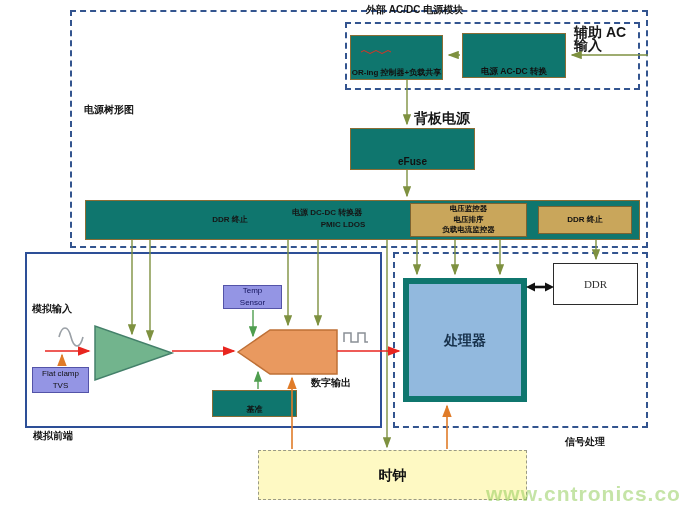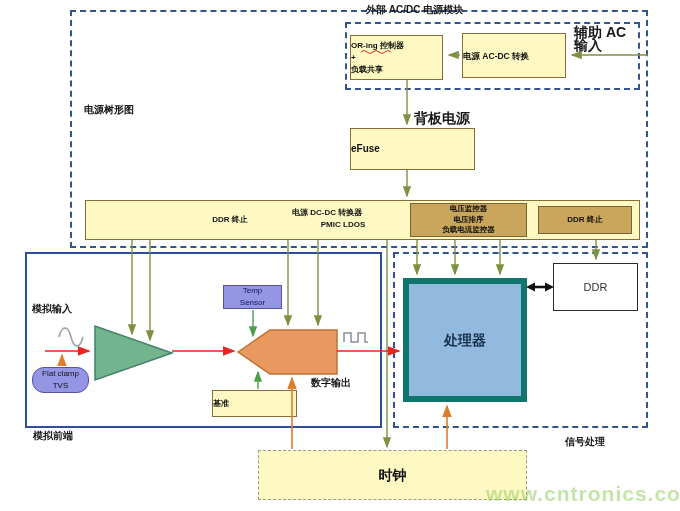--- a/index.html
+++ b/index.html
@@ -4,21 +4,21 @@
 <style>
   html,body{margin:0;padding:0;background:#ffffff;}
   .stage{position:relative;width:680px;height:511px;background:#ffffff;overflow:hidden;
          font-family:"Liberation Sans", sans-serif;color:#111;}
   .abs{position:absolute;box-sizing:border-box;}
   
   .dash-blue{border:2px dashed #33548f;background:transparent;z-index:4;}
   .solid-blue{border:2px solid #2d4f97;background:transparent;z-index:4;}
   .clock-box{background:#fef9c3;border:1.5px dashed #9a9a85;z-index:8;display:flex;align-items:center;justify-content:center;}
   
-  .tan{background:#fef9c3;border:1px solid #8a6d35;z-index:10;display:flex;flex-direction:column;align-items:flex-start;justify-content:center;text-align:center;}
+  .tan{background:#0f766e;border:1px solid #8a6d35;z-index:10;display:flex;flex-direction:row;align-items:flex-end;justify-content:center;text-align:center;}
   .purple{background:#9495e4;border:1px solid #5353a8;z-index:12;display:flex;flex-direction:column;align-items:center;justify-content:center;text-align:center;}
   .blue-node{background:#92b9de;border:6px solid #0f766e;z-index:10;display:flex;align-items:center;justify-content:center;}
   .white-node{background:#ffffff;border:1.5px solid #2b2b2b;z-index:10;display:flex;align-items:center;justify-content:center;}
   .inner-tan{background:#c9a65b;border:1px solid #7c6230;z-index:11;display:flex;flex-direction:column;align-items:center;justify-content:center;text-align:center;}
   
   .lbl{position:absolute;z-index:20;font-weight:bold;color:#161616;white-space:nowrap;}
   .s7{font-size:7.5px;line-height:10.5px;}
   .s8{font-size:8px;line-height:12px;}
   .s85{font-size:8.5px;line-height:12px;}
   .s9{font-size:14px;line-height:13px;}
@@ -65,39 +65,39 @@
   <div class="abs inner-tan" style="left:410px;top:203px;width:117px;height:34px;">
     <span class="s7" style="font-weight:bold;">电压监控器</span>
     <span class="s7" style="font-weight:bold;">电压排序</span>
     <span class="s7" style="font-weight:bold;">负载电流监控器</span>
   </div>
   <div class="abs inner-tan" style="left:538px;top:206px;width:94px;height:28px;">
     <span class="s8" style="font-weight:bold;">DDR 终止</span>
   </div>
 
   <span class="lbl s10" style="left:32px;top:302px;">模拟输入</span>
-  <div class="abs purple" style="left:32px;top:367px;width:57px;height:26px;border-radius:12px;">
+  <div class="abs purple" style="left:32px;top:367px;width:57px;height:26px;">
     <span class="s8">Flat clamp</span>
     <span class="s8">TVS</span>
   </div>
   <div class="abs purple" style="left:223px;top:285px;width:59px;height:24px;justify-content:center;">
     <span class="s8" style="color:#14145e;">Temp</span>
     <span class="s8" style="color:#14145e;">Sensor</span>
   </div>
   <div class="abs tan" style="left:212px;top:390px;width:85px;height:27px;">
     <span class="s8" style="font-weight:bold;">基准</span>
   </div>
   <span class="lbl" style="left:100px;top:346px;width:64px;text-align:center;font-weight:normal;font-size:9.5px;color:#163246;">Amplifier</span>
   <span class="lbl s11" style="left:272px;top:345px;width:55px;text-align:center;color:#4d2708;">ADC</span>
   <span class="lbl s10" style="left:311px;top:376px;">数字输出</span>
 
   <div class="abs blue-node" style="left:403px;top:278px;width:124px;height:124px;">
     <span class="s9" style="font-weight:bold;color:#16304a;">处理器</span>
   </div>
-  <div class="abs white-node" style="left:553px;top:263px;width:85px;height:48px;">
+  <div class="abs white-node" style="left:553px;top:263px;width:85px;height:42px;font-family:Liberation Serif, serif;">
     <span class="s11" style="font-weight:normal;color:#333;">DDR</span>
   </div>
 
   <div class="abs clock-box" style="left:258px;top:450px;width:269px;height:50px;">
     <span class="s9" style="font-weight:bold;">时钟</span>
   </div>
 
   <svg class="overlay" width="680" height="511" viewBox="0 0 680 511">
     <defs>
       <marker id="ah-olive" markerWidth="8" markerHeight="6" refX="7" refY="3" orient="auto">

